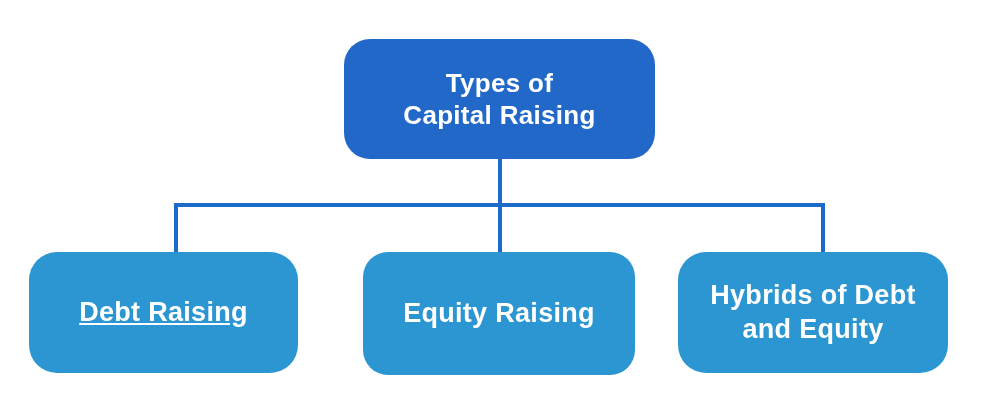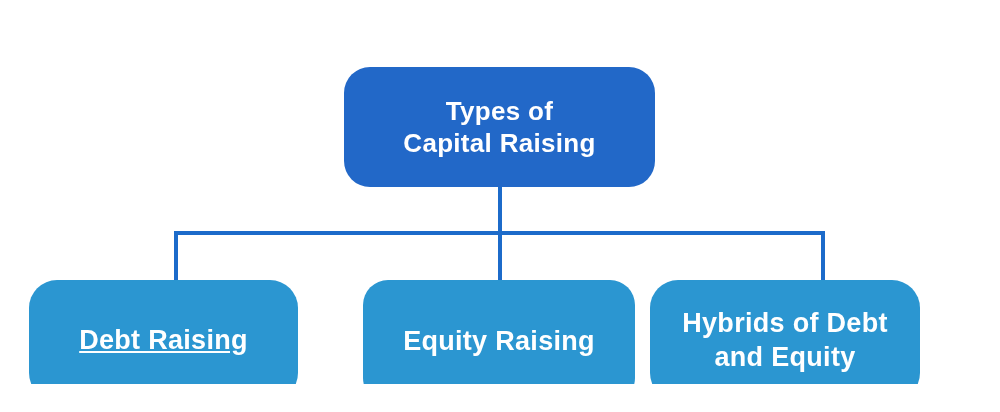--- a/index.html
+++ b/index.html
@@ -11,25 +11,24 @@
   }
   * { box-sizing: border-box; }
   html, body {
     margin: 0;
     padding: 0;
     background: var(--background);
   }
   .canvas {
     position: relative;
     width: 1000px;
-    height: 356px;
+    height: 412px;
     background: var(--background);
     overflow: hidden;
     font-family: "Liberation Sans", sans-serif;
-    margin-top: 28px;
   }
   .node {
     position: absolute;
     display: flex;
     align-items: center;
     justify-content: center;
     text-align: center;
     color: var(--text);
     font-weight: bold;
     white-space: pre-line;
@@ -46,21 +45,21 @@
     font-size: 26px;
   }
   .node-child {
     top: 252px;
     background: var(--child-fill);
     border-radius: 28px;
     font-size: 27px;
   }
   .node-debt   { left: 29px;  width: 269px; height: 121px; text-decoration: underline; }
   .node-equity { left: 363px; width: 272px; height: 123px; border-radius: 25px; }
-  .node-hybrid { left: 650px; width: 270px; height: 121px; }
+  .node-hybrid { left: 678px; width: 270px; height: 121px; }
   .connector {
     position: absolute;
     background: var(--line);
   }
   .conn-stem-center { left: 498px; top: 157px; width: 4px; height: 97px; }
   .conn-rail        { left: 174px; top: 203px; width: 651px; height: 4px; }
   .conn-drop-left   { left: 174px; top: 203px; width: 4px; height: 51px; }
   .conn-drop-right  { left: 821px; top: 203px; width: 4px; height: 51px; }
 </style>
 </head>

